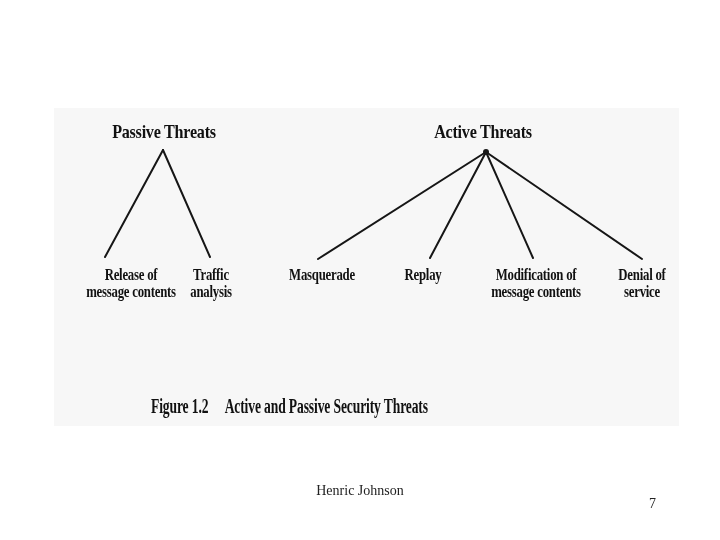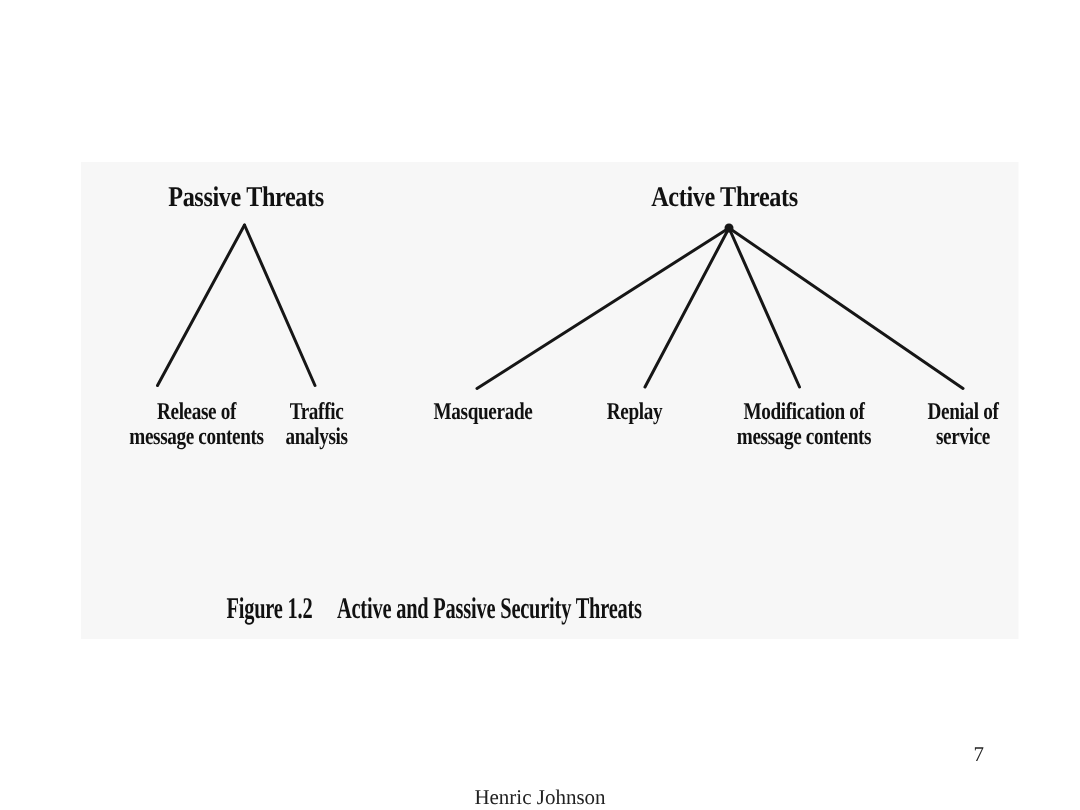--- a/index.html
+++ b/index.html
@@ -33,21 +33,21 @@
 
   .figure-caption{
     left:151px;top:393px;line-height:26px;font-size:20px;font-weight:bold;
     white-space:nowrap;letter-spacing:-0.2px;
     transform:scaleX(0.68);transform-origin:left center;
   }
   .figure-caption .caption-text{margin-left:24px;}
 
   
   .footer-author{
-    left:360px;top:524px;font-size:14px;line-height:17px;
+    left:360px;top:482px;font-size:14px;line-height:17px;
     color:var(--footer-text,#222222);white-space:nowrap;
     transform:translateX(-50%);
     text-align:right;
   }
   .footer-page{
     left:649px;top:495px;font-size:14px;line-height:17px;
     color:var(--footer-text,#222222);
   }
 </style>
 </head>

